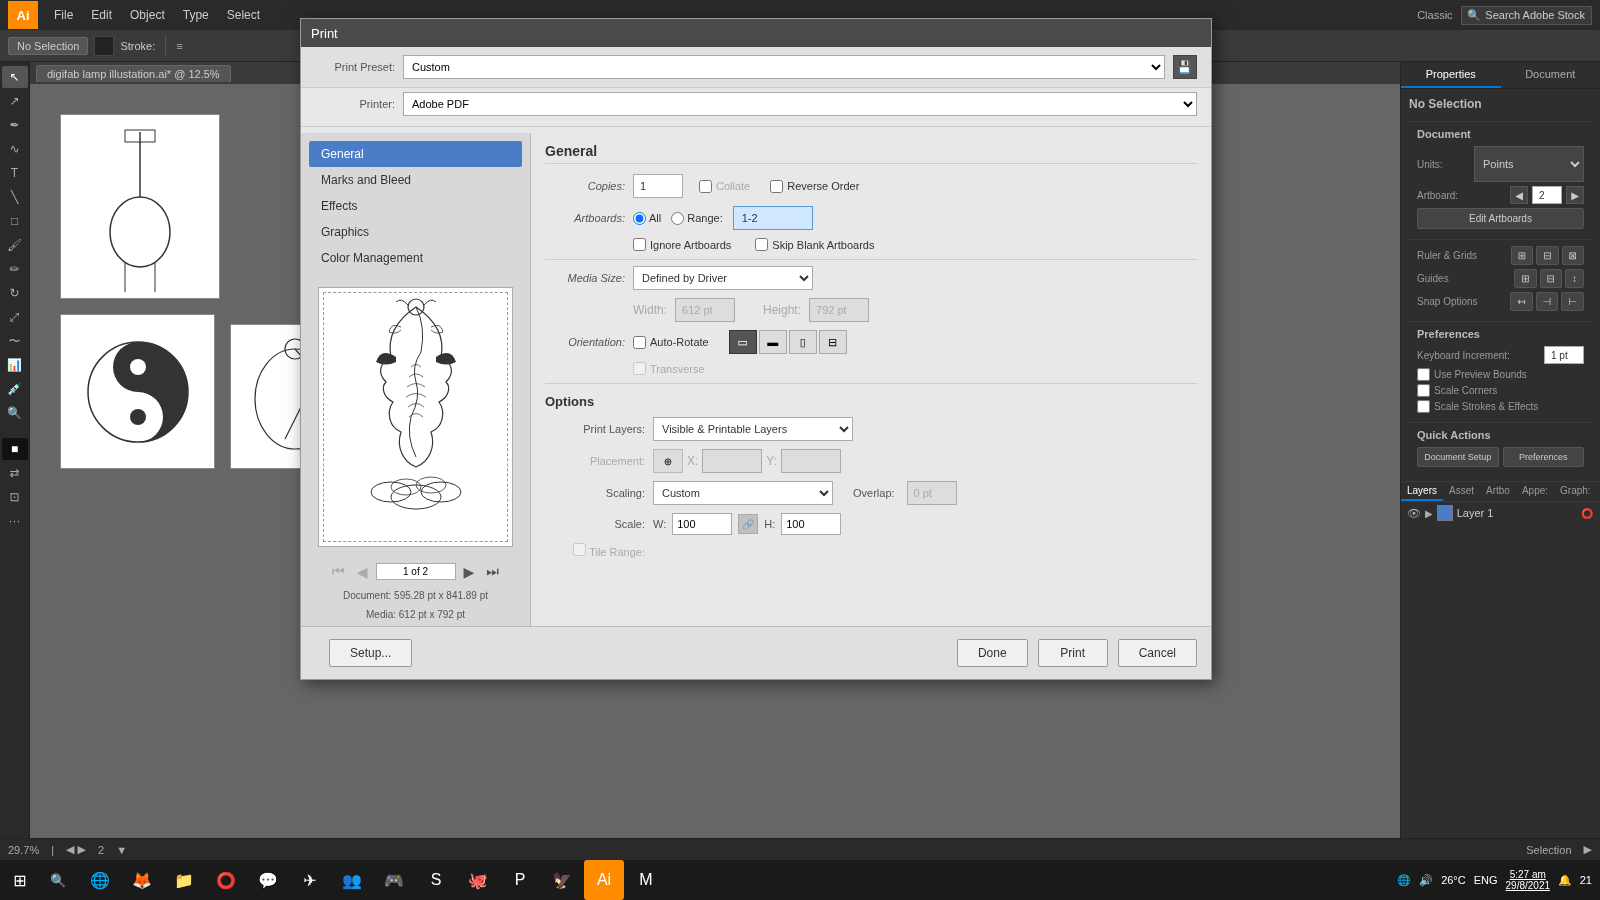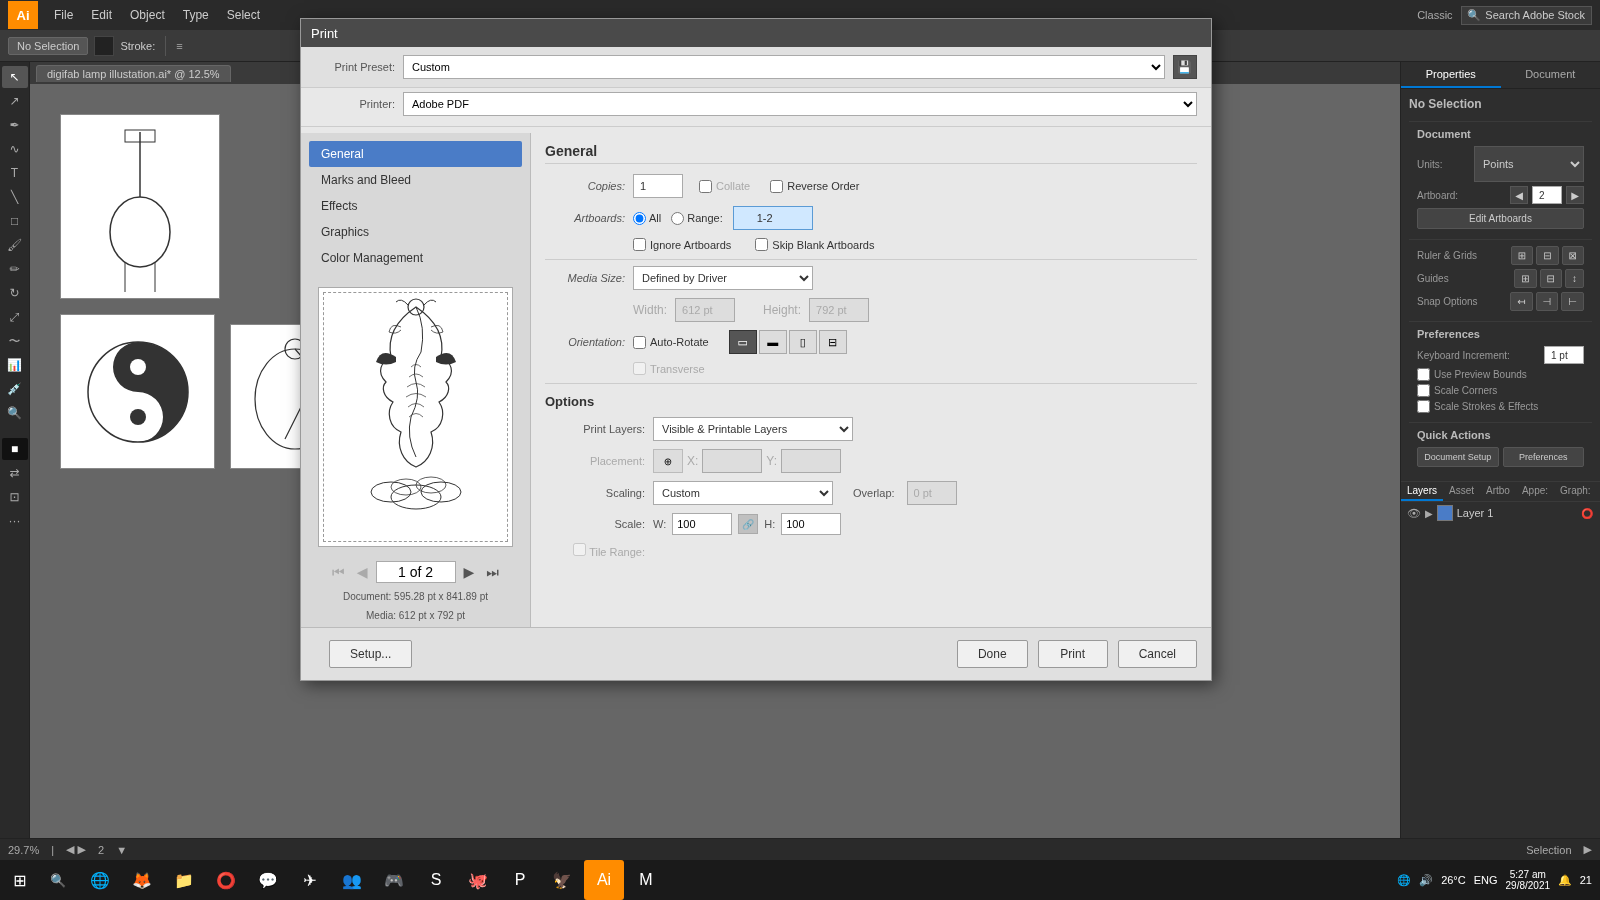--- a/index.html
+++ b/index.html
@@ -67,20 +67,21 @@
       font-size: 11px;
       gap: 8px;
       padding-right: 8px;
     }
     .taskbar-time {
       display: flex;
       flex-direction: column;
       align-items: center;
       font-size: 10px;
       color: white;
+      text-decoration: underline;
     }
     
     .ai-app {
       position: absolute;
       top: 0;
       left: 0;
       width: 1600px;
       height: 860px;
       background: #535353;
       display: flex;
@@ -396,21 +397,21 @@
       cursor: pointer;
       padding: 2px 4px;
     }
     .prev-nav-btn.disabled { color: #aaa; cursor: default; }
     .prev-nav-input {
       width: 80px;
       text-align: center;
       border: 1px solid #aaa;
       background: white;
       padding: 2px 4px;
-      font-size: 14px;
+      font-size: 10px;
     }
     .prev-info {
       text-align: center;
       font-size: 10px;
       color: #555;
       padding: 2px 6px 6px;
     }
     .dialog-nav-section {
       padding: 8px;
     }
@@ -474,21 +475,21 @@
       border: 1px solid #aaa;
       font-size: 11px;
       padding: 2px 6px;
       color: #333;
     }
     .form-input-blue {
       height: 24px;
       background: #d0e8ff;
       border: 1px solid #5b9bd5;
       font-size: 11px;
-      padding: 2px 23px;
+      padding: 2px 8px;
       color: #333;
     }
     .checkbox-row {
       display: flex;
       align-items: center;
       gap: 4px;
       font-size: 11px;
       color: #333;
     }
     .radio-group {

